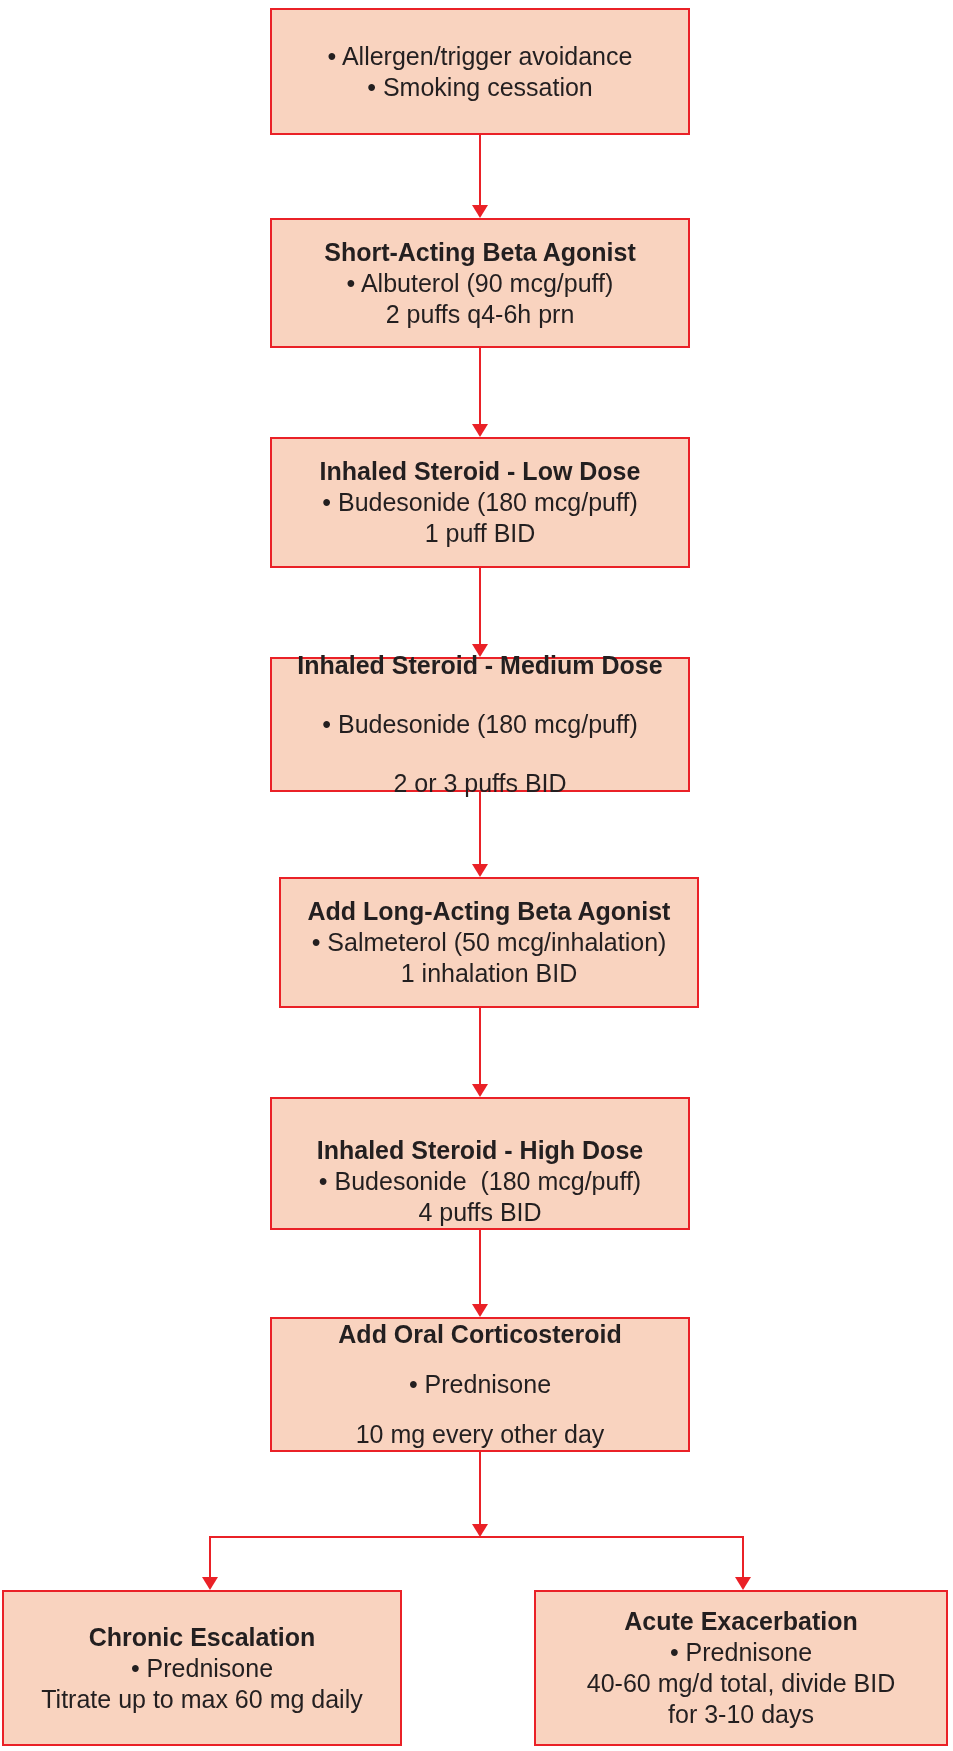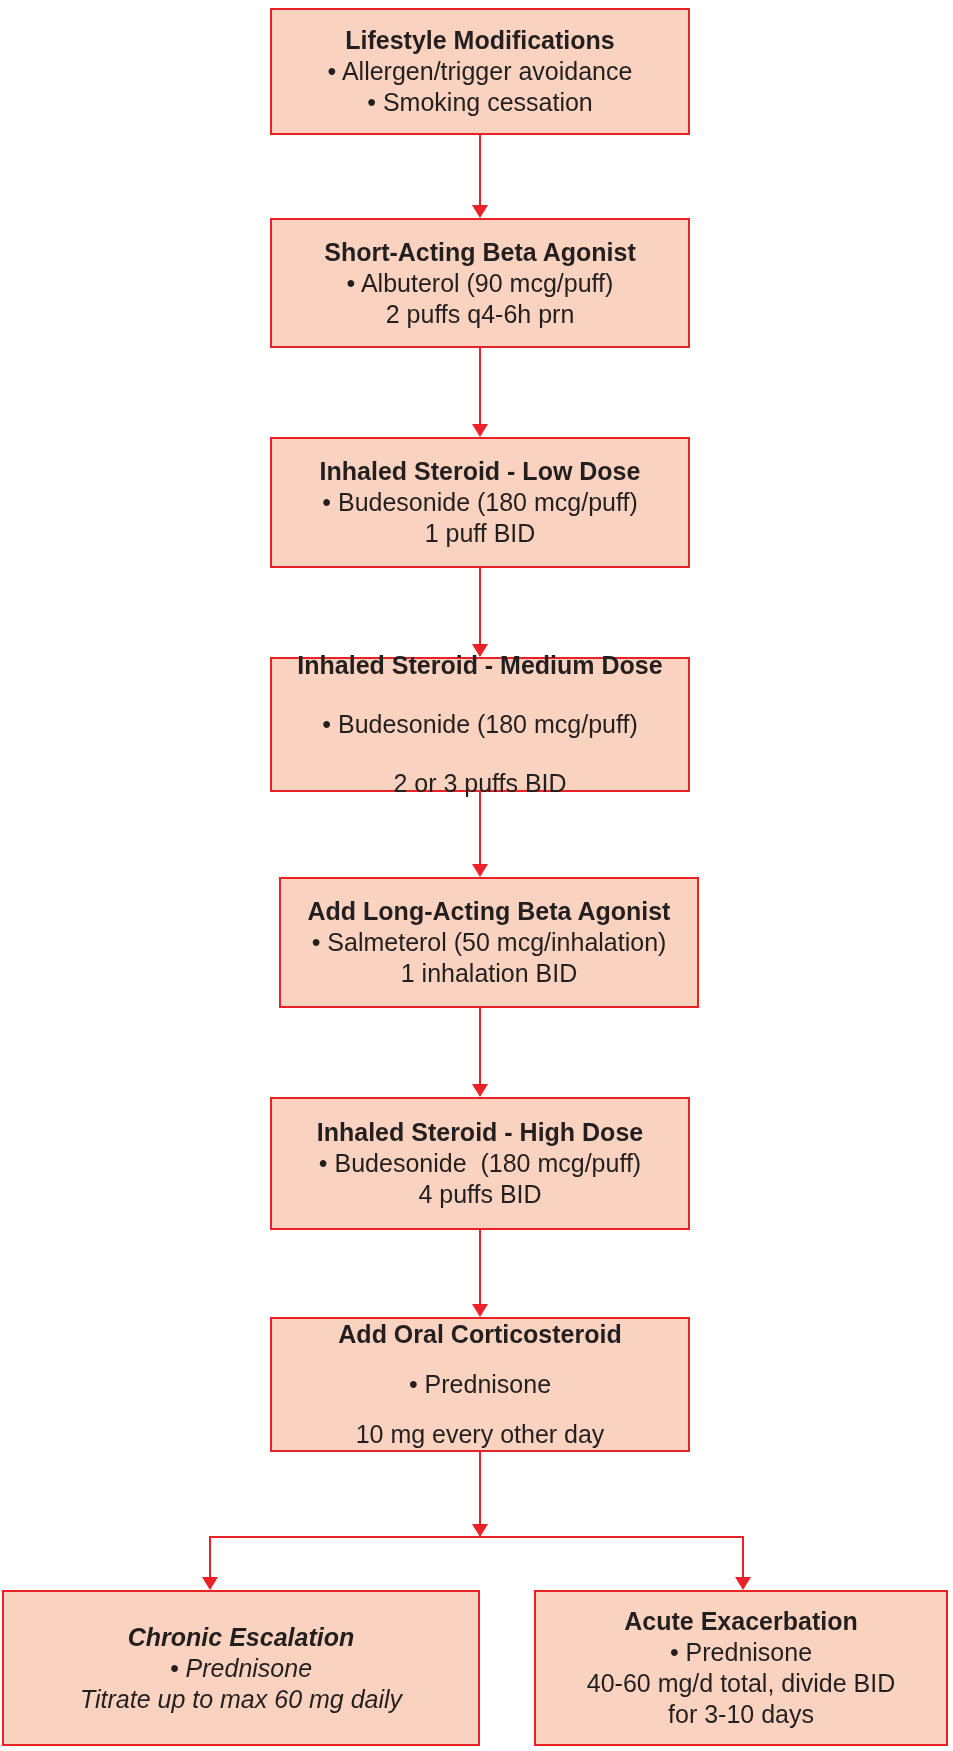--- a/index.html
+++ b/index.html
@@ -34,24 +34,24 @@
     font-size: 25px;
     line-height: 31px;
     white-space: pre-wrap;
   }
   
   #step-0 { top: 8px;    height: 127px; }
   #step-1 { top: 218px;  height: 130px; text-align: center; }
   #step-2 { top: 437px;  height: 131px; }
   #step-3 { top: 657px;  height: 135px; gap: 28px; }
   #step-4 { top: 877px;  height: 131px; margin-left: 9px; }
-  #step-5 { top: 1097px; height: 133px; }
+  #step-5 { top: 1097px; height: 133px; justify-content: flex-end; }
   #step-6 { top: 1317px; height: 135px; justify-content: space-between; }
   
-  #branch-0 { left: 2px;   top: 1590px; width: 478px; height: 156px; font-style: italic; }
+  #branch-0 { left: 2px;   top: 1590px; width: 400px; height: 156px; }
   #branch-1 { left: 534px; top: 1590px; width: 414px; height: 156px; }
 
   
   .arrow { position: absolute; width: 16px; }
   .arrow .shaft {
     position: absolute;
     left: 7px;
     top: 0;
     width: 2px;
     background: #ea2127;
@@ -95,21 +95,20 @@
   #branch-arrow-left  { left: 202px; top: 1536px; height: 54px; }
   #branch-arrow-right { left: 735px; top: 1536px; height: 54px; }
   #branch-arrow-left .shaft, #branch-arrow-right .shaft { height: 41px; }
 </style>
 </head>
 <body>
 
 <div class="canvas">
 
   <div class="box step" id="step-0">
-    <div class="title">Lifestyle Modifications</div>
     <div class="line">• Allergen/trigger avoidance</div>
     <div class="line">• Smoking cessation</div>
   </div>
 
   <div class="box step" id="step-1">
     <div class="title">Short-Acting Beta Agonist</div>
     <div class="line">• Albuterol (90 mcg/puff)</div>
     <div class="line">2 puffs q4-6h prn</div>
   </div>
 

